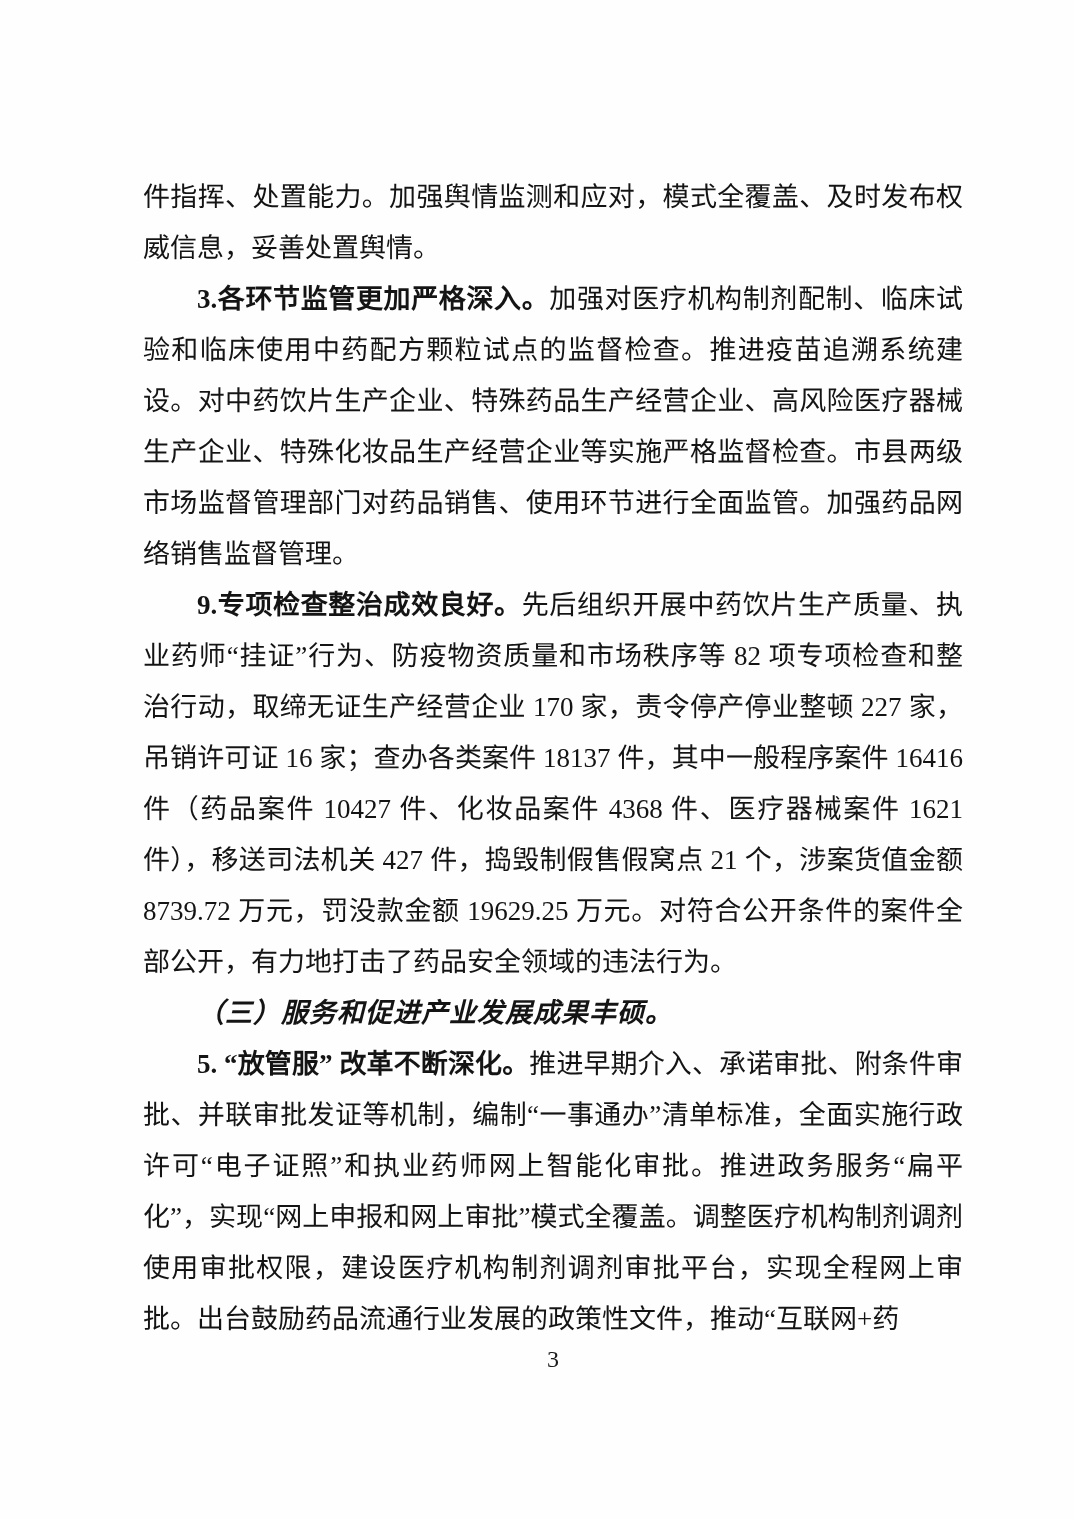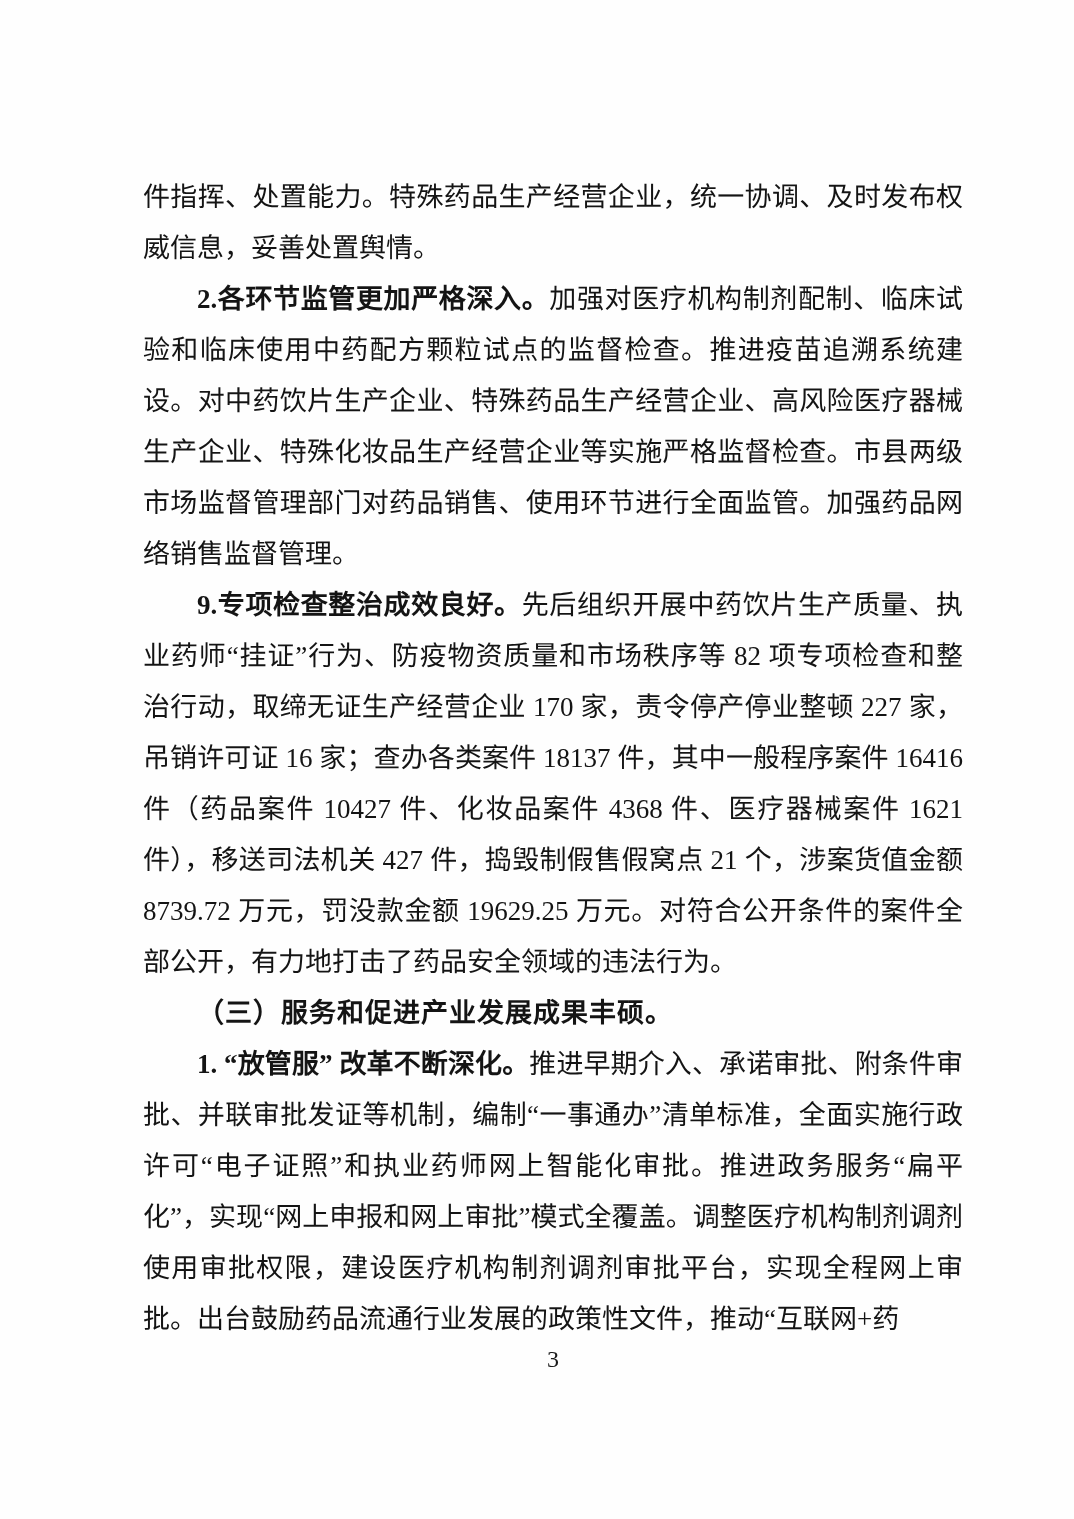--- a/index.html
+++ b/index.html
@@ -29,48 +29,49 @@
     text-align: justify;
     text-indent: 2em;
   }
   .para.noindent {
     text-indent: 0;
   }
   .lead {
     font-weight: bold;
   }
   .para.section-heading .lead {
+    font-style: italic;
     letter-spacing: 1px;
   }
   .footer {
     position: absolute;
     left: 143px;
     top: 1346px;
     width: 820px;
     text-align: center;
   }
   .pageno {
     font-size: 24px;
     color: #1a1a1a;
   }
 </style>
 </head>
 <body>
 
 <div class="page">
   <div class="content">
 
-    <p class="para noindent"><span>件指挥、处置能力。特殊药品生产经营企业，统一协调、及时发布权威信息，妥善处置舆情。</span></p>
+    <p class="para noindent"><span>件指挥、处置能力。加强舆情监测和应对，模式全覆盖、及时发布权威信息，妥善处置舆情。</span></p>
 
-    <p class="para"><span class="lead">2.各环节监管更加严格深入。</span><span>加强对医疗机构制剂配制、临床试验和临床使用中药配方颗粒试点的监督检查。推进疫苗追溯系统建设。对中药饮片生产企业、特殊药品生产经营企业、高风险医疗器械生产企业、特殊化妆品生产经营企业等实施严格监督检查。市县两级市场监督管理部门对药品销售、使用环节进行全面监管。加强药品网络销售监督管理。</span></p>
+    <p class="para"><span class="lead">3.各环节监管更加严格深入。</span><span>加强对医疗机构制剂配制、临床试验和临床使用中药配方颗粒试点的监督检查。推进疫苗追溯系统建设。对中药饮片生产企业、特殊药品生产经营企业、高风险医疗器械生产企业、特殊化妆品生产经营企业等实施严格监督检查。市县两级市场监督管理部门对药品销售、使用环节进行全面监管。加强药品网络销售监督管理。</span></p>
 
     <p class="para"><span class="lead">9.专项检查整治成效良好。</span><span>先后组织开展中药饮片生产质量、执业药师“挂证”行为、防疫物资质量和市场秩序等 82 项专项检查和整治行动，取缔无证生产经营企业 170 家，责令停产停业整顿 227 家，吊销许可证 16 家；查办各类案件 18137 件，其中一般程序案件 16416 件（药品案件 10427 件、化妆品案件 4368 件、医疗器械案件 1621 件），移送司法机关 427 件，捣毁制假售假窝点 21 个，涉案货值金额 8739.72 万元，罚没款金额 19629.25 万元。对符合公开条件的案件全部公开，有力地打击了药品安全领域的违法行为。</span></p>
 
     <p class="para section-heading"><span class="lead">（三）服务和促进产业发展成果丰硕。</span></p>
 
-    <p class="para"><span class="lead">1. “放管服” 改革不断深化。</span><span>推进早期介入、承诺审批、附条件审批、并联审批发证等机制，编制“一事通办”清单标准，全面实施行政许可“电子证照”和执业药师网上智能化审批。推进政务服务“扁平化”，实现“网上申报和网上审批”模式全覆盖。调整医疗机构制剂调剂使用审批权限，建设医疗机构制剂调剂审批平台，实现全程网上审批。出台鼓励药品流通行业发展的政策性文件，推动“互联网+药</span></p>
+    <p class="para"><span class="lead">5. “放管服” 改革不断深化。</span><span>推进早期介入、承诺审批、附条件审批、并联审批发证等机制，编制“一事通办”清单标准，全面实施行政许可“电子证照”和执业药师网上智能化审批。推进政务服务“扁平化”，实现“网上申报和网上审批”模式全覆盖。调整医疗机构制剂调剂使用审批权限，建设医疗机构制剂调剂审批平台，实现全程网上审批。出台鼓励药品流通行业发展的政策性文件，推动“互联网+药</span></p>
 
   </div>
 
   <div class="footer">
     <span class="pageno">3</span>
   </div>
 </div>
 
 </body></html>

